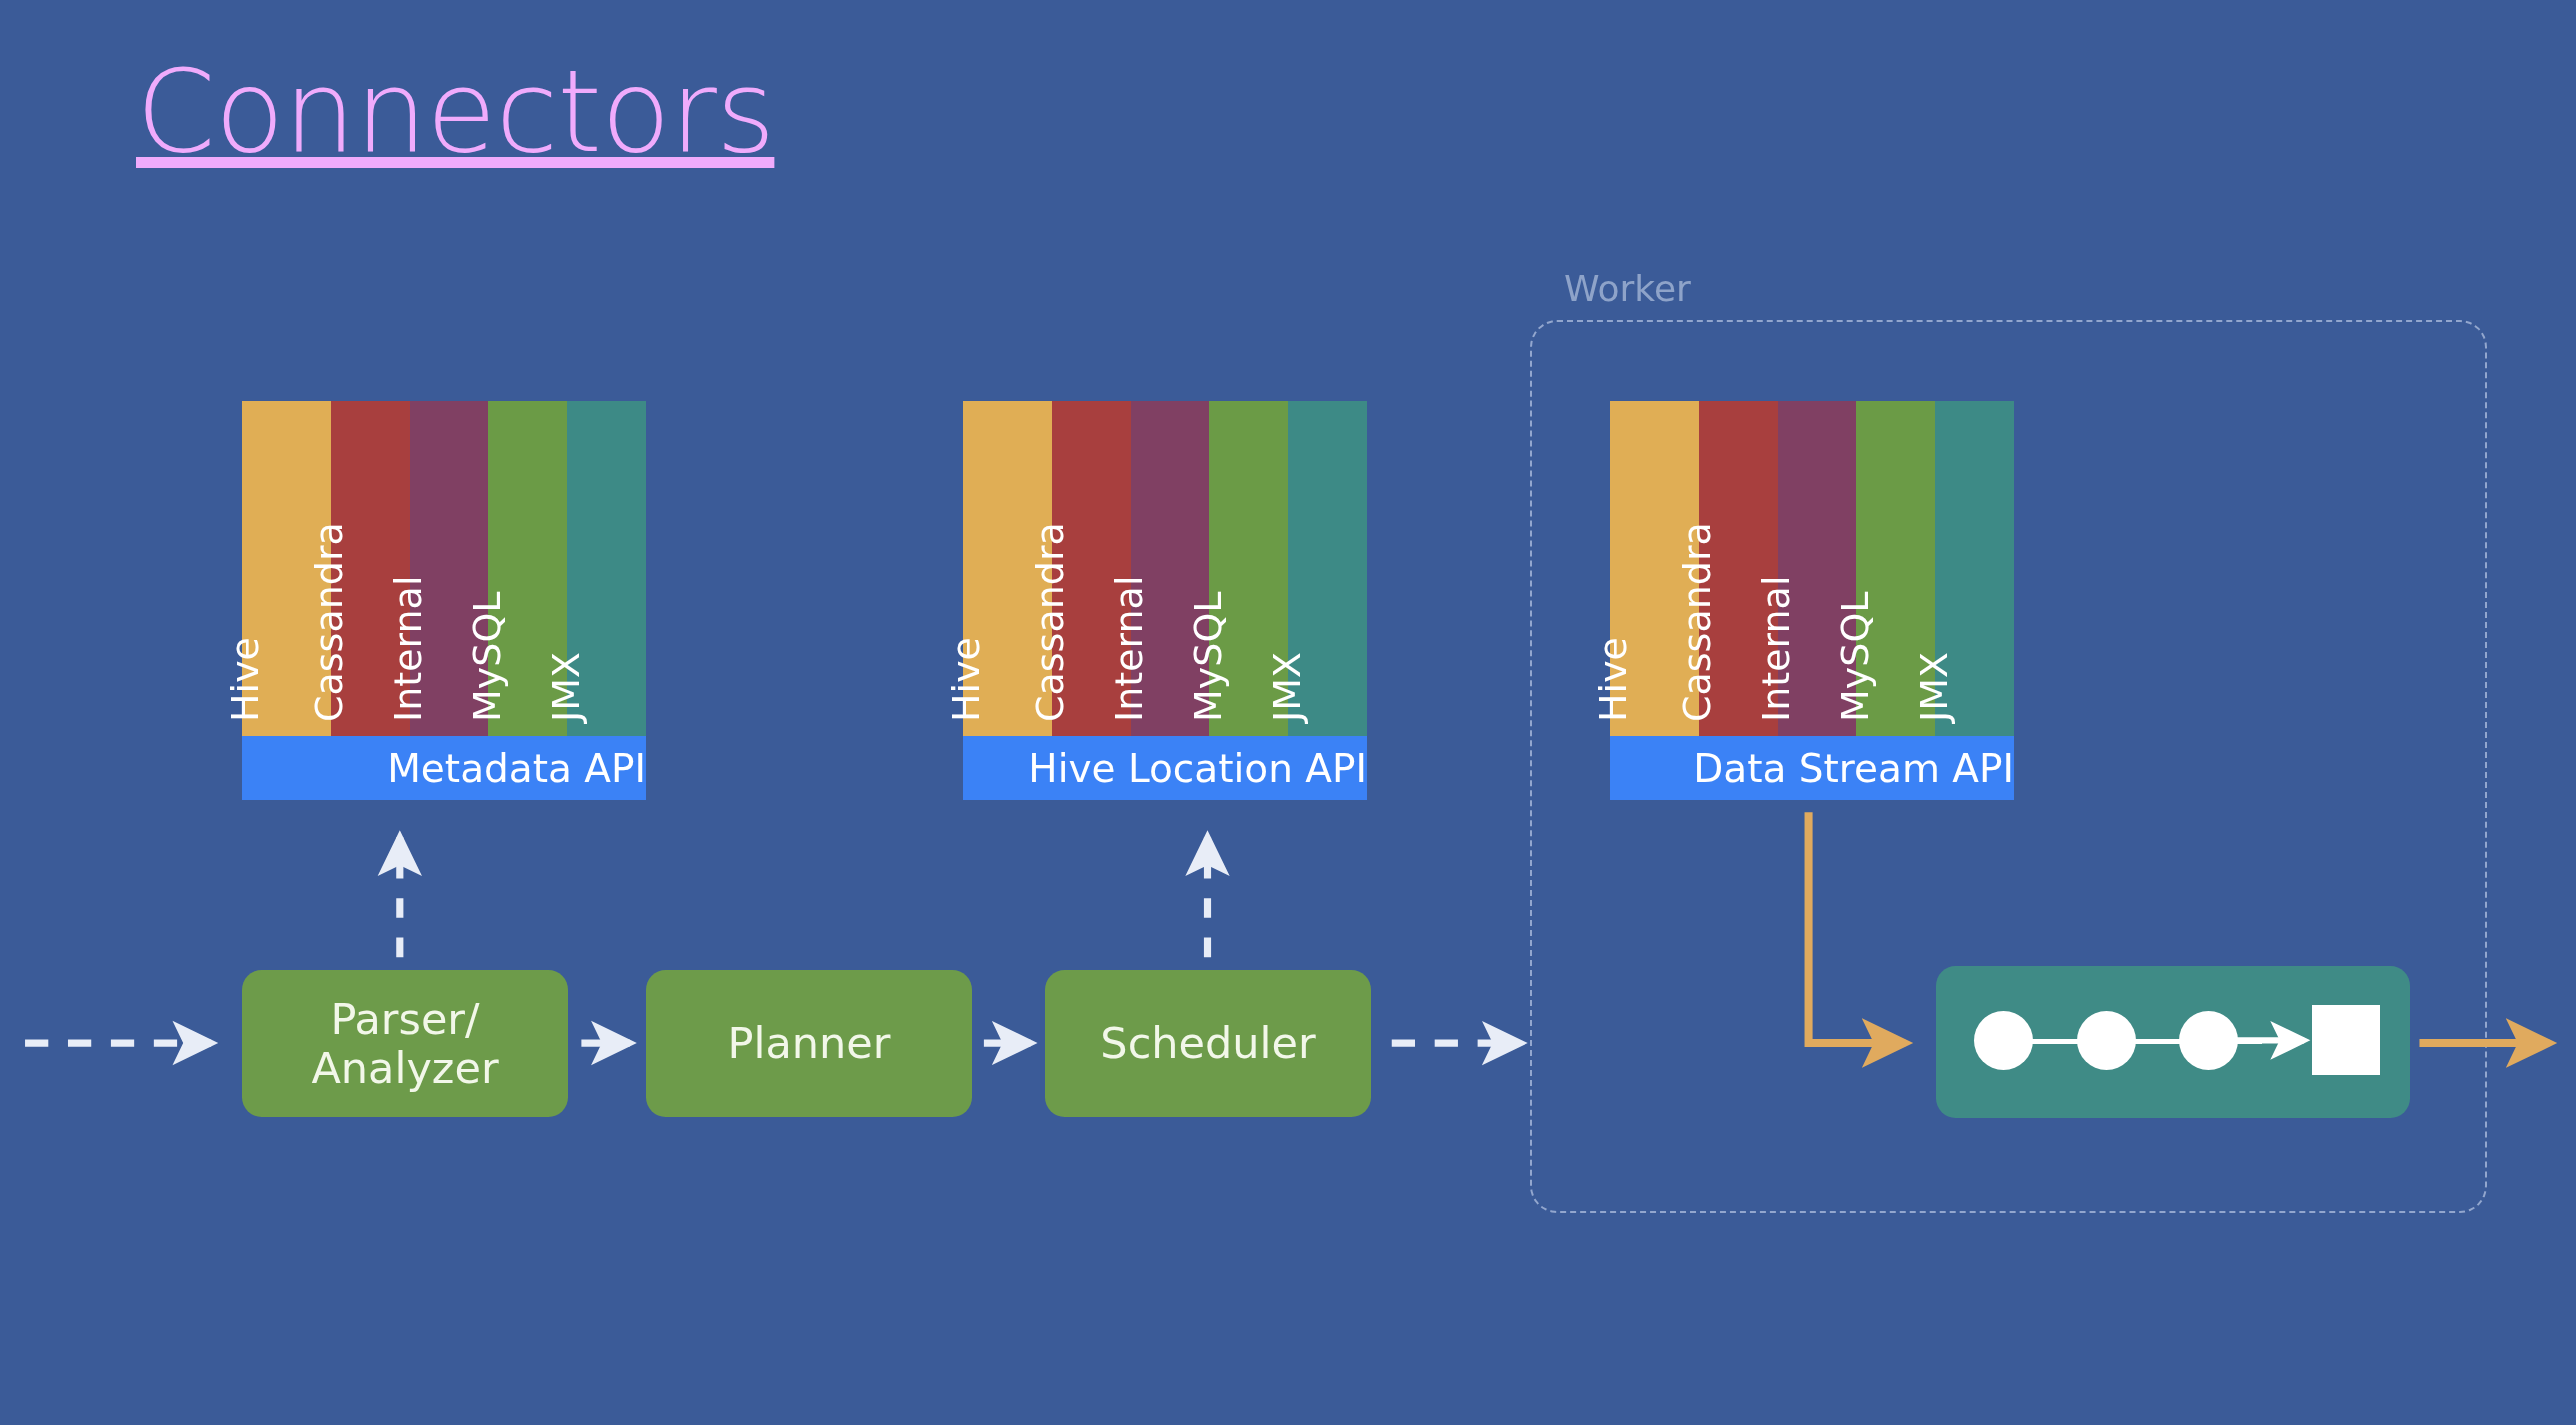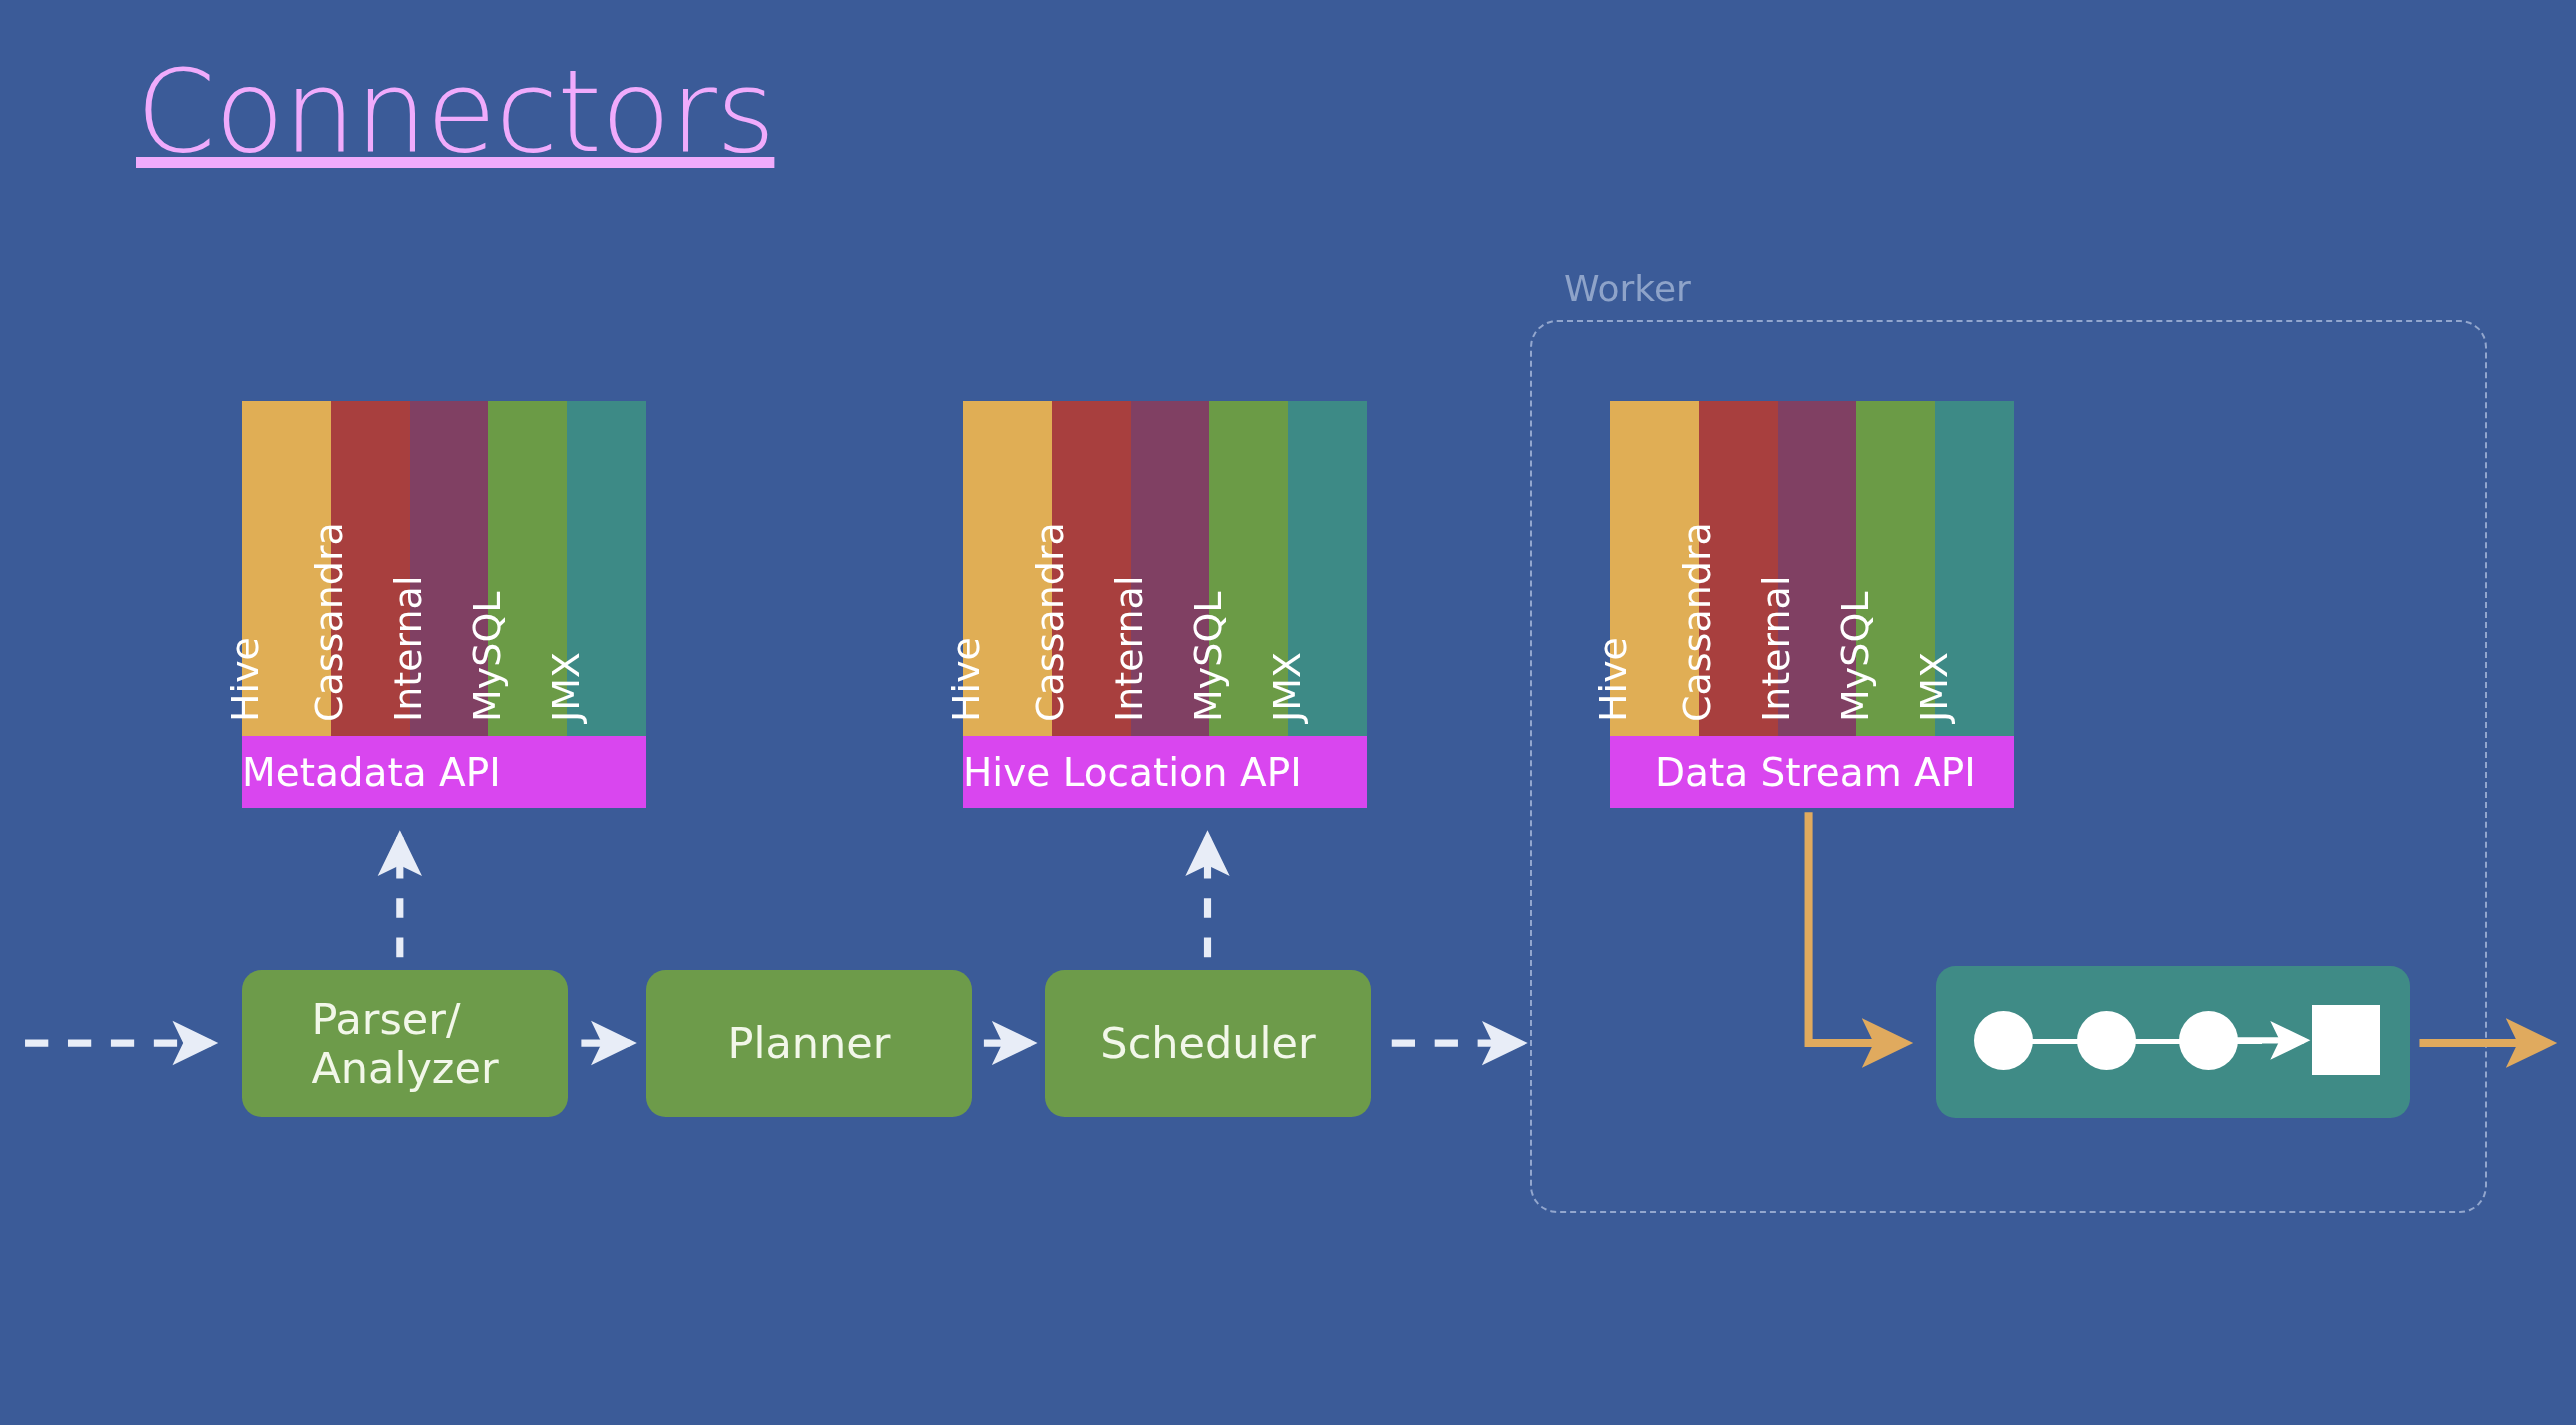--- a/index.html
+++ b/index.html
@@ -37,31 +37,32 @@
   .bar-label {
     position:absolute; left:50%; bottom:14.3px;
     transform-origin:left bottom;
     transform:rotate(-90deg);
     white-space:nowrap;
     font-size:38px; color:#ffffff; font-weight:400;
     margin-left:-19px;
   }
   .api-band {
     position:absolute; left:0;
-    background:#d946ef;
-    height:72px;
-    display:flex; align-items:center; justify-content:flex-start;
+    background:#3b82f6;
+    height:64px;
+    display:flex; align-items:center; justify-content:flex-end;
   }
   .api-band span { font-size:39px; color:#ffffff; font-weight:400; white-space:nowrap; }
 
   
   .pbox {
     position:absolute;
     background:#6d9b4a; border-radius:19.7px;
     display:flex; align-items:center; justify-content:center;
+    text-align:center;
   }
   .pbox span { font-size:43px; color:#f2f7e9; line-height:1.12; font-weight:400; }
 
   
   .opbox {
     position:absolute;
     background:#3f8b86; border-radius:19.7px;
   }
   .op-dot { position:absolute; background:#ffffff; border-radius:50%; }
   .op-square { position:absolute; background:#ffffff; }

